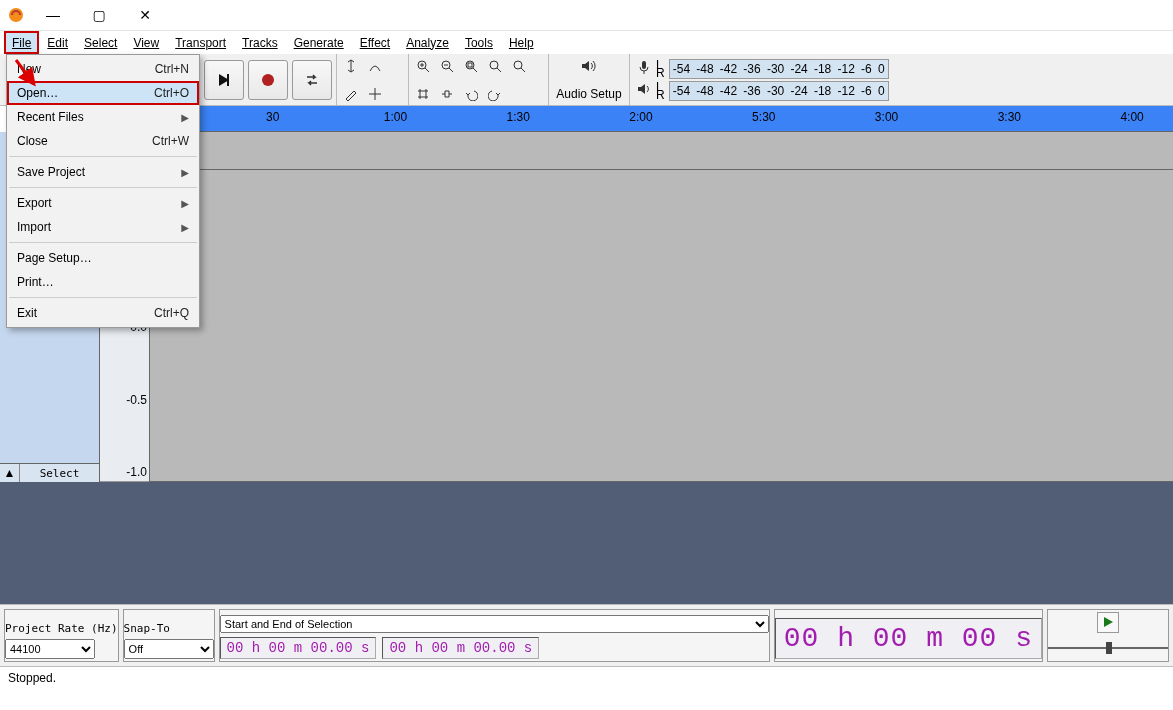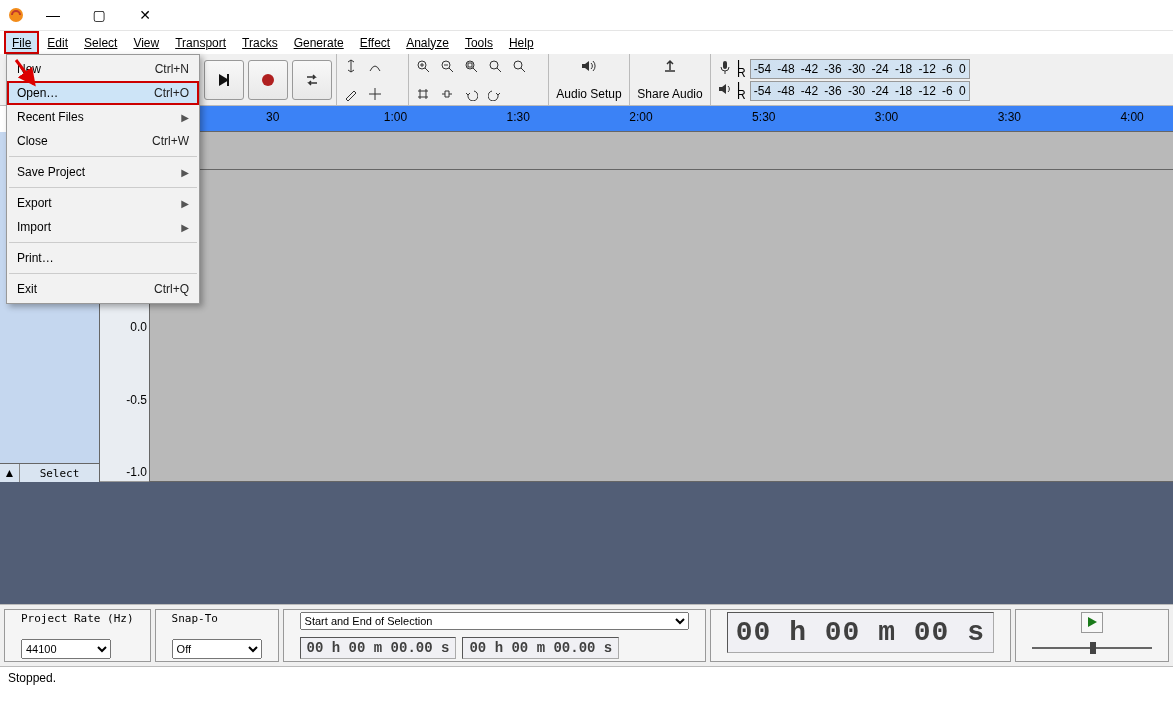--- a/index.html
+++ b/index.html
@@ -42,24 +42,24 @@
 .amp-col { width:50px; background:#e9edf2; display:flex; flex-direction:column; font-family:monospace; font-size:11px; border-right:1px solid #666;}
 .amp-col .chan { flex:1; display:flex; flex-direction:column; justify-content:space-between; padding:2px 2px; border-bottom:1px solid #999; text-align:right;}
 .wave-col { flex:1; background:#b9b9b9; display:flex; flex-direction:column;}
 .wave-col .chan { flex:1; border-bottom:1px solid #666; position:relative;}
 
 
 .dark-strip { height: 122px; background:#525e76; }
 
 
 .bottom-bar { height: 62px; background:#f0f0f0; border-top:1px solid #bbb; display:flex; align-items:stretch; padding:4px; gap:4px;}
-.bottom-bar .panel { border:1px solid #999; background:#f5f5f5; padding:2px 16px; display:flex; flex-direction:column; justify-content:space-between; gap:4px;}
+.bottom-bar .panel { border:1px solid #999; background:#f5f5f5; padding:2px 0; display:flex; flex-direction:column; justify-content:flex-end; gap:4px;}
 .bottom-bar label { font-size:11px; font-family:monospace;}
 .bottom-bar select { width:90px; height:20px; font-size:11px;}
-.time-box { font-family: "Courier New", monospace; font-size: 14px; color: #404040; background:#f0f0f4; border:1px inset #aaa; padding:2px 6px;font-weight:bold; }
+.time-box { font-family: "Courier New", monospace; font-size: 14px; color: #a21caf; background:#f0f0f4; border:1px inset #aaa; padding:2px 6px; }
 .time-box.big { font-size: 28px; padding:4px 8px; letter-spacing:1px;}
 .sel-wide { flex:1; }
 .sel-wide select { width:100%; height:18px; font-size:11px;}
 .sel-row { display:flex; gap:6px; }
 
 
 .status-bar { height: 22px; border-top:1px solid #bbb; padding:2px 8px; display:flex; align-items:center; font-size:11px;}
 
 
 .dropdown { position:absolute; left:6px; top:54px; width:194px; background:#f2f2f2; border:1px solid #999; box-shadow: 3px 3px 6px rgba(0,0,0,0.3); z-index:100; padding:2px 0;}
@@ -210,28 +210,20 @@
         </svg>
       </div>
   </div>
   <div class="tb-group">
     <div class="tb-label-btn">
       <span><svg width="18" height="16">
             <path d="M2 6v4h3l4 3V3L5 6z" fill="#333"></path>
             <path d="M11 5a4 4 0 0 1 0 6M13 3a7 7 0 0 1 0 10" stroke="#333" fill="none"></path>
           </svg></span>
       <span>Audio Setup</span>
-    </div>
-  </div>
-  <div class="tb-group">
-    <div class="tb-label-btn">
-      <span><svg width="16" height="16">
-            <path d="M8 12V3M5 6l3-3 3 3M3 13h10" stroke="#333" fill="none" stroke-width="1.5"></path>
-          </svg></span>
-      <span>Share Audio</span>
     </div>
   </div>
   <div class="tb-group" style="border-right:none;">
     <div class="meter-block">
       <div class="meter-row">
         <span><svg width="16" height="16">
               <rect x="6" y="2" width="4" height="8" rx="2" fill="#333"></rect>
               <path d="M4 8a4 4 0 0 0 8 0M8 12v3" stroke="#333" fill="none"></path>
             </svg></span>
         <div class="meter-lr">
@@ -378,20 +370,23 @@
   <div class="dd-item">
       <span class="label">Export</span>
       <span class="sub">▶</span>
     </div>
   <div class="dd-item">
       <span class="label">Import</span>
       <span class="sub">▶</span>
     </div>
   <div class="dd-sep"></div>
   <div class="dd-item">
+      <span class="label">Page Setup…</span>
+    </div>
+  <div class="dd-item">
       <span class="label">Print…</span>
     </div>
   <div class="dd-sep"></div>
   <div class="dd-item">
       <span class="label">Exit</span>
       <span class="shortcut">Ctrl+Q</span>
     </div>
 </div>
 
 <svg class="red-arrow" width="30" height="40">

